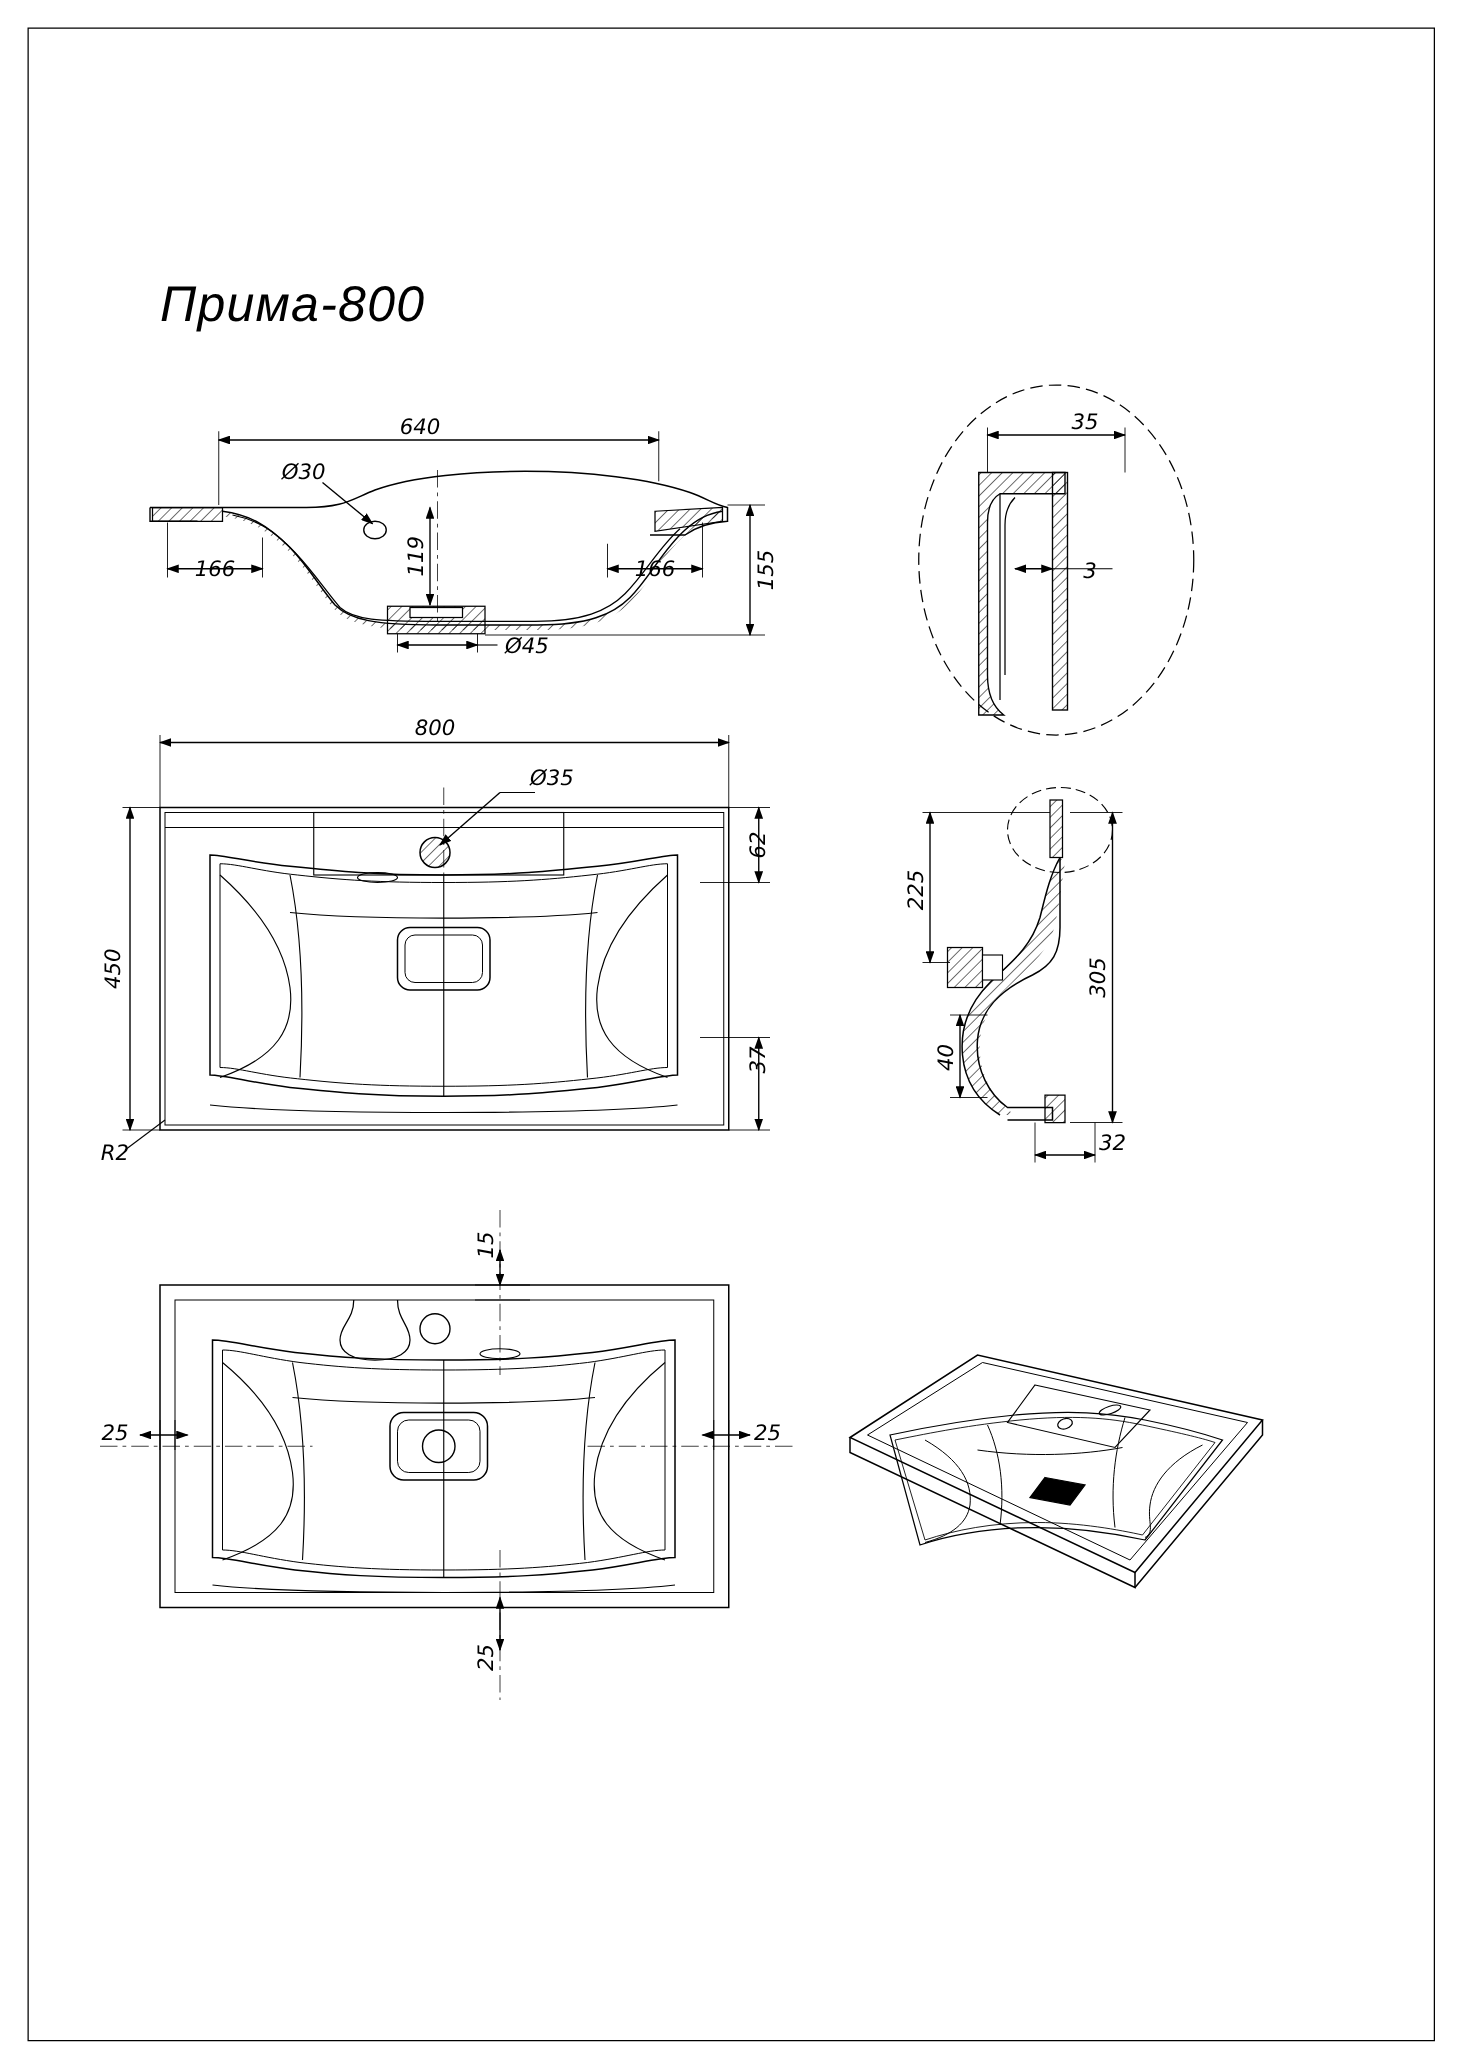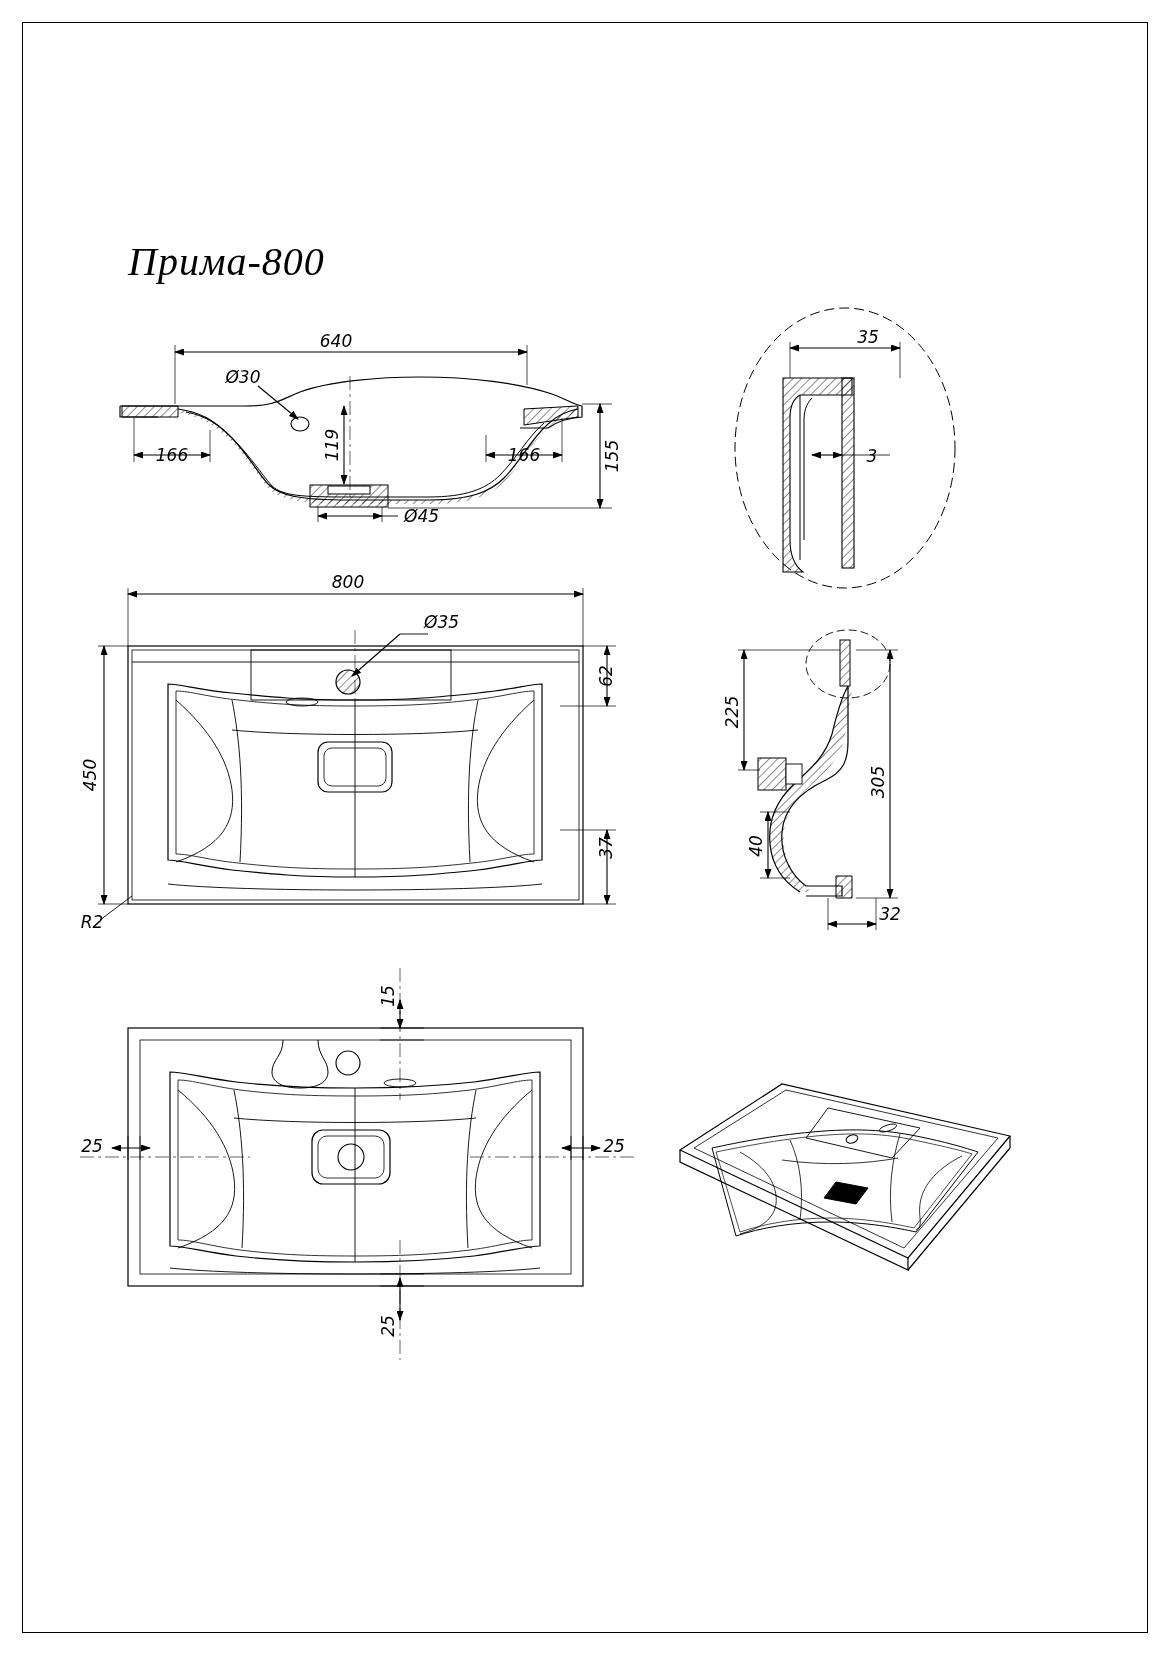--- a/index.html
+++ b/index.html
@@ -22,22 +22,22 @@
     left: 22px;
     top: 22px;
     width: 1126px;
     height: 1611px;
     border: 1.5px solid #000;
     box-sizing: border-box;
   }
   #title {
     position: absolute;
     left: 128px;
-    top: 238px;
-    font-family: Liberation Serif, serif;
+    top: 222px;
+    font-family: Liberation Sans, sans-serif;
     font-style: italic;
     font-size: 40px;
     letter-spacing: 1px;
     color: #000;
     white-space: nowrap;
   }
   svg {
     position: absolute;
     left: 0;
     top: 0;

